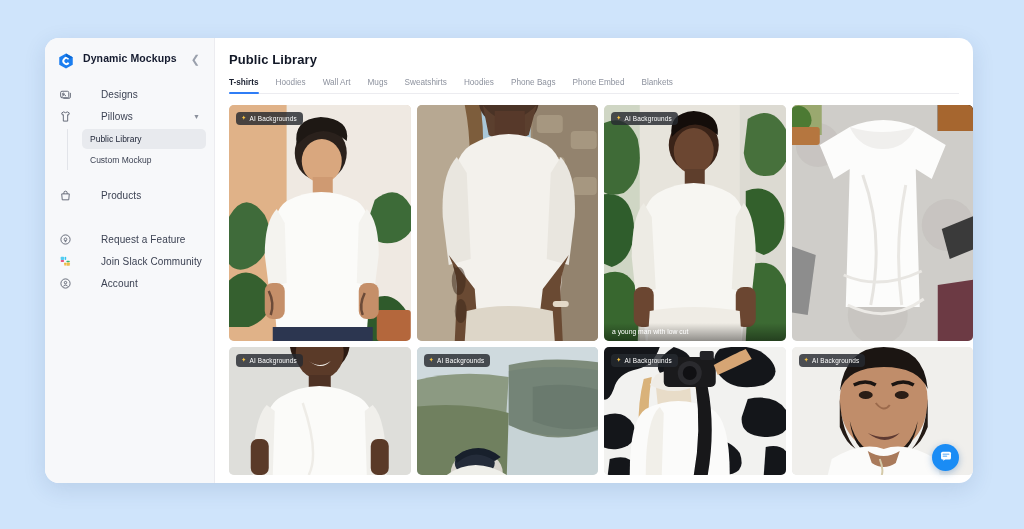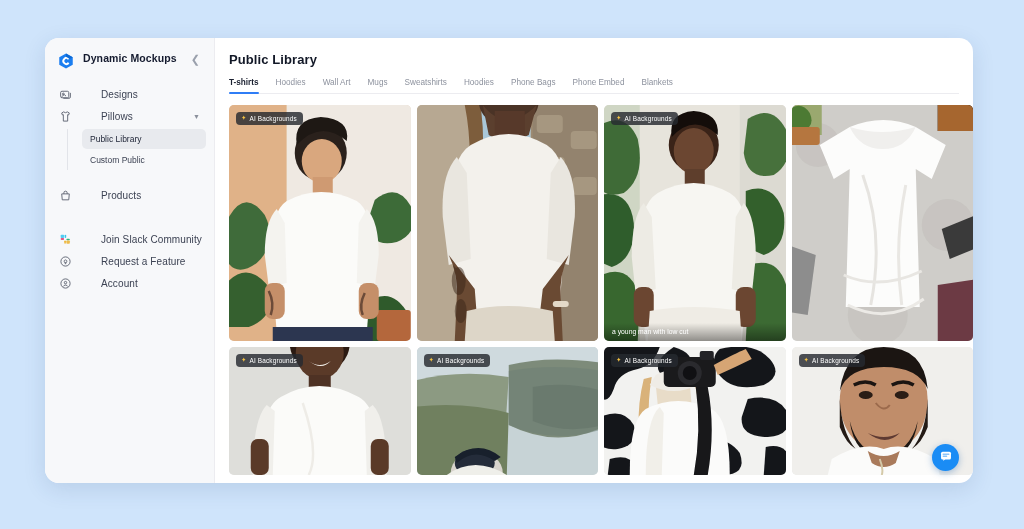--- a/index.html
+++ b/index.html
@@ -223,21 +223,21 @@
         </span>
         <span class="lbl">Pillows</span>
         <span class="chev">▼</span>
       </div>
 
       <div class="subnav">
         <div class="subnav-item active">
           <span class="lbl">Public Library</span>
         </div>
         <div class="subnav-item">
-          <span class="lbl">Custom Public</span>
+          <span class="lbl">Custom Mockup</span>
         </div>
       </div>
 
       <div class="nav-gap"></div>
 
       <div class="nav-item">
         <span class="ico">
           <svg viewBox="0 0 24 24" width="13" height="13" fill="none" stroke="#5d6270" stroke-width="1.7" stroke-linejoin="round">
             <path d="M5 9 H19 L18 20 H6 Z"></path>
             <path d="M9 9 V7 a3 3 0 0 1 6 0 v2"></path>
@@ -245,44 +245,44 @@
         </span>
         <span class="lbl">Products</span>
       </div>
 
 
       <div class="nav-gap"></div>
 
 
 
       <div class="nav-gap"></div>
+
+      <div class="nav-item">
+        <span class="ico">
+          <svg viewBox="0 0 24 24" width="13" height="13" fill="none" stroke="#5d6270" stroke-width="1.7">
+            <circle cx="12" cy="12" r="8.5"></circle>
+            <path d="M12 9 a2.4 2.4 0 0 1 1.6 4.2 v1.1 h-3.2 v-1.1 A2.4 2.4 0 0 1 12 9 Z"></path>
+            <path d="M10.8 16 h2.4"></path>
+          </svg>
+        </span>
+        <span class="lbl">Request a Feature</span>
+      </div>
 
       <div class="nav-item">
         <span class="ico">
           <svg viewBox="0 0 24 24" width="12.5" height="12.5">
             <rect x="3.2" y="10.2" width="6.6" height="2.9" rx="1.45" fill="#e01e5a"></rect>
             <rect x="10.9" y="3.2" width="2.9" height="6.6" rx="1.45" fill="#36c5f0"></rect>
             <rect x="14.2" y="10.9" width="6.6" height="2.9" rx="1.45" fill="#2eb67d"></rect>
             <rect x="10.2" y="14.2" width="2.9" height="6.6" rx="1.45" fill="#ecb22e"></rect>
             <rect x="3.2" y="3.2" width="6.6" height="6.6" rx="1.6" fill="#36c5f0" opacity=".85"></rect>
             <rect x="14.2" y="14.2" width="6.6" height="6.6" rx="1.6" fill="#ecb22e" opacity=".85"></rect>
           </svg>
         </span>
         <span class="lbl">Join Slack Community</span>
-      </div>
-
-      <div class="nav-item">
-        <span class="ico">
-          <svg viewBox="0 0 24 24" width="13" height="13" fill="none" stroke="#5d6270" stroke-width="1.7">
-            <circle cx="12" cy="12" r="8.5"></circle>
-            <path d="M12 9 a2.4 2.4 0 0 1 1.6 4.2 v1.1 h-3.2 v-1.1 A2.4 2.4 0 0 1 12 9 Z"></path>
-            <path d="M10.8 16 h2.4"></path>
-          </svg>
-        </span>
-        <span class="lbl">Request a Feature</span>
       </div>
 
       <div class="nav-item">
         <span class="ico">
           <svg viewBox="0 0 24 24" width="13" height="13" fill="none" stroke="#5d6270" stroke-width="1.7">
             <circle cx="12" cy="12" r="8.5"></circle>
             <circle cx="12" cy="10.3" r="2.2"></circle>
             <path d="M7.8 17.6 a4.6 4.6 0 0 1 8.4 0"></path>
           </svg>
         </span>

